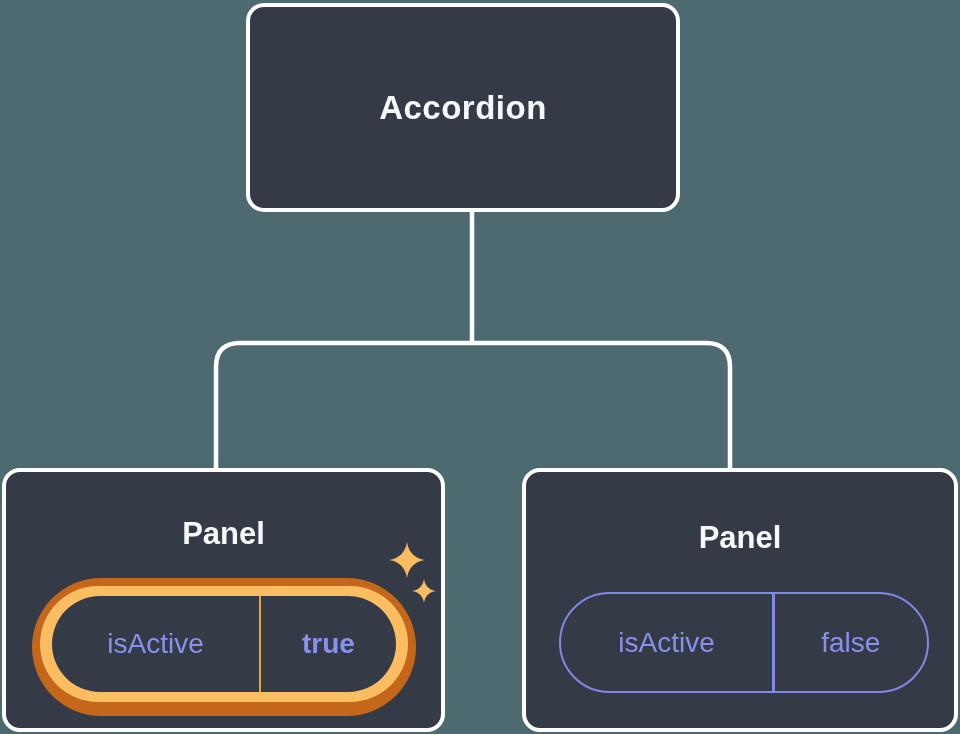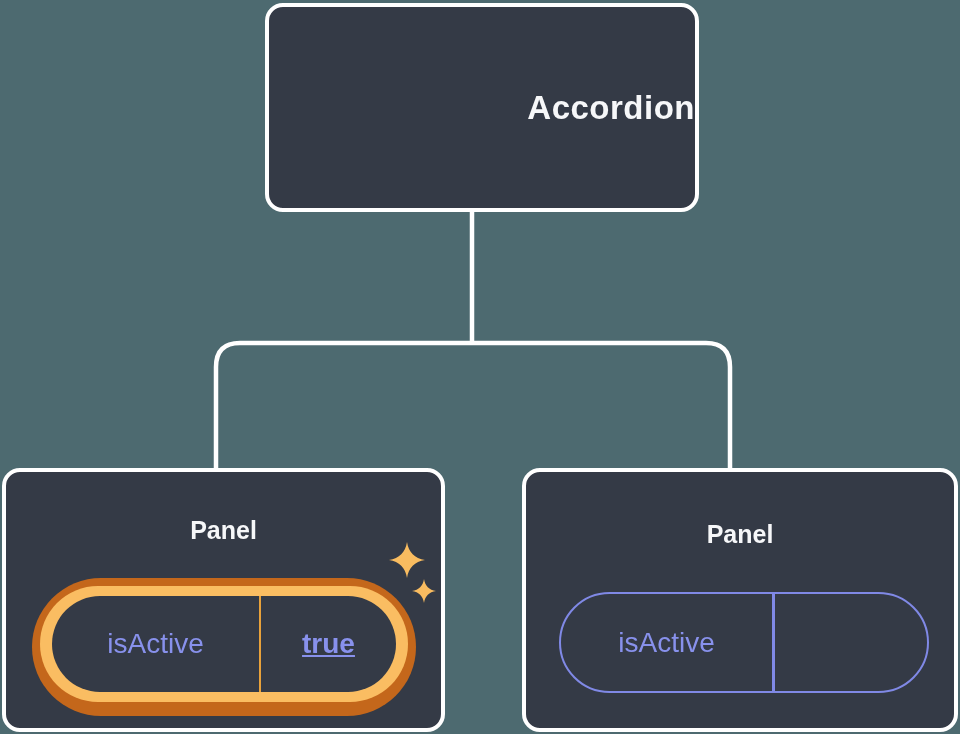--- a/index.html
+++ b/index.html
@@ -12,59 +12,59 @@
     font-family: "Liberation Sans", sans-serif;
   }
   .node {
     position: absolute;
     background: #343A46;
     border: 4px solid #FFFFFF;
     border-radius: 18px;
     box-sizing: border-box;
   }
   .node-root {
-    left: 265px; top: 3px; width: 434px; height: 209px;
-    display: flex; align-items: center; justify-content: flex-end;
+    left: 246px; top: 3px; width: 434px; height: 209px;
+    display: flex; align-items: center; justify-content: center;
   }
   .node-label {
     color: #F6F7F9;
     font-size: 33px;
     font-weight: 600;
     letter-spacing: 0.5px;
   }
   .connector-svg, .sparkle-svg {
     position: absolute; left: 0; top: 0; pointer-events: none;
   }
   .panel-left  { left: 2px;   top: 468px; width: 443px; height: 264px; }
   .panel-right { left: 522px; top: 468px; width: 436px; height: 264px; }
   .panel-title {
     position: absolute; top: 44px; left: 0; width: 100%;
     text-align: center;
-    color: #F6F7F9; font-size: 25px; font-weight: 600;
+    color: #F6F7F9; font-size: 31px; font-weight: 600;
   }
   
   .pill-active {
     position: absolute; left: 26px; top: 106px; width: 384px; height: 138px;
     background: #C4671B; border-radius: 90px;
   }
   .pill-active-gold {
     position: absolute; left: 8px; right: 8px; top: 8px; bottom: 14px;
     background: #FABD62; border-radius: 80px;
   }
   .pill-active-dark {
     position: absolute; left: 20px; right: 20px; top: 18px; bottom: 24px;
     background: #343A46; border-radius: 70px;
     display: flex; align-items: stretch; overflow: hidden;
   }
   .pill-cell {
     display: flex; align-items: center; justify-content: center;
     color: #8891EC; font-size: 28px;
   }
   .pill-active-dark .cell-name  { width: 207px; }
-  .pill-active-dark .cell-value { flex: 1; font-weight: 700; text-decoration: underline; }
+  .pill-active-dark .cell-value { flex: 1; font-weight: 700; }
   .pill-active-dark .pill-divider { width: 2px; background: #E9A23B; }
   
   .pill-inactive {
     position: absolute; left: 33px; top: 120px; width: 370px; height: 101px;
     border: 2.5px solid #8089E6; border-radius: 60px;
     box-sizing: border-box;
     display: flex; align-items: stretch; overflow: hidden;
   }
   .pill-inactive .cell-name  { width: 211px; }
   .pill-inactive .cell-value { flex: 1; }
@@ -103,16 +103,17 @@
       <path transform="translate(29,41) scale(1.0)" d="M12 0C13.1 6.9 17.1 10.9 24 12C17.1 13.1 13.1 17.1 12 24C10.9 17.1 6.9 13.1 0 12C6.9 10.9 10.9 6.9 12 0Z"></path>
     </g>
   </svg>
 
   <div class="node panel-right">
     <div class="panel-title" style="top:48px;">Panel</div>
 
     <div class="pill-inactive">
       <span class="pill-cell cell-name">isActive</span>
       <span class="pill-divider"></span>
+      <span class="pill-cell cell-value">false</span>
     </div>
   </div>
 
 </div>
 
 </body></html>

